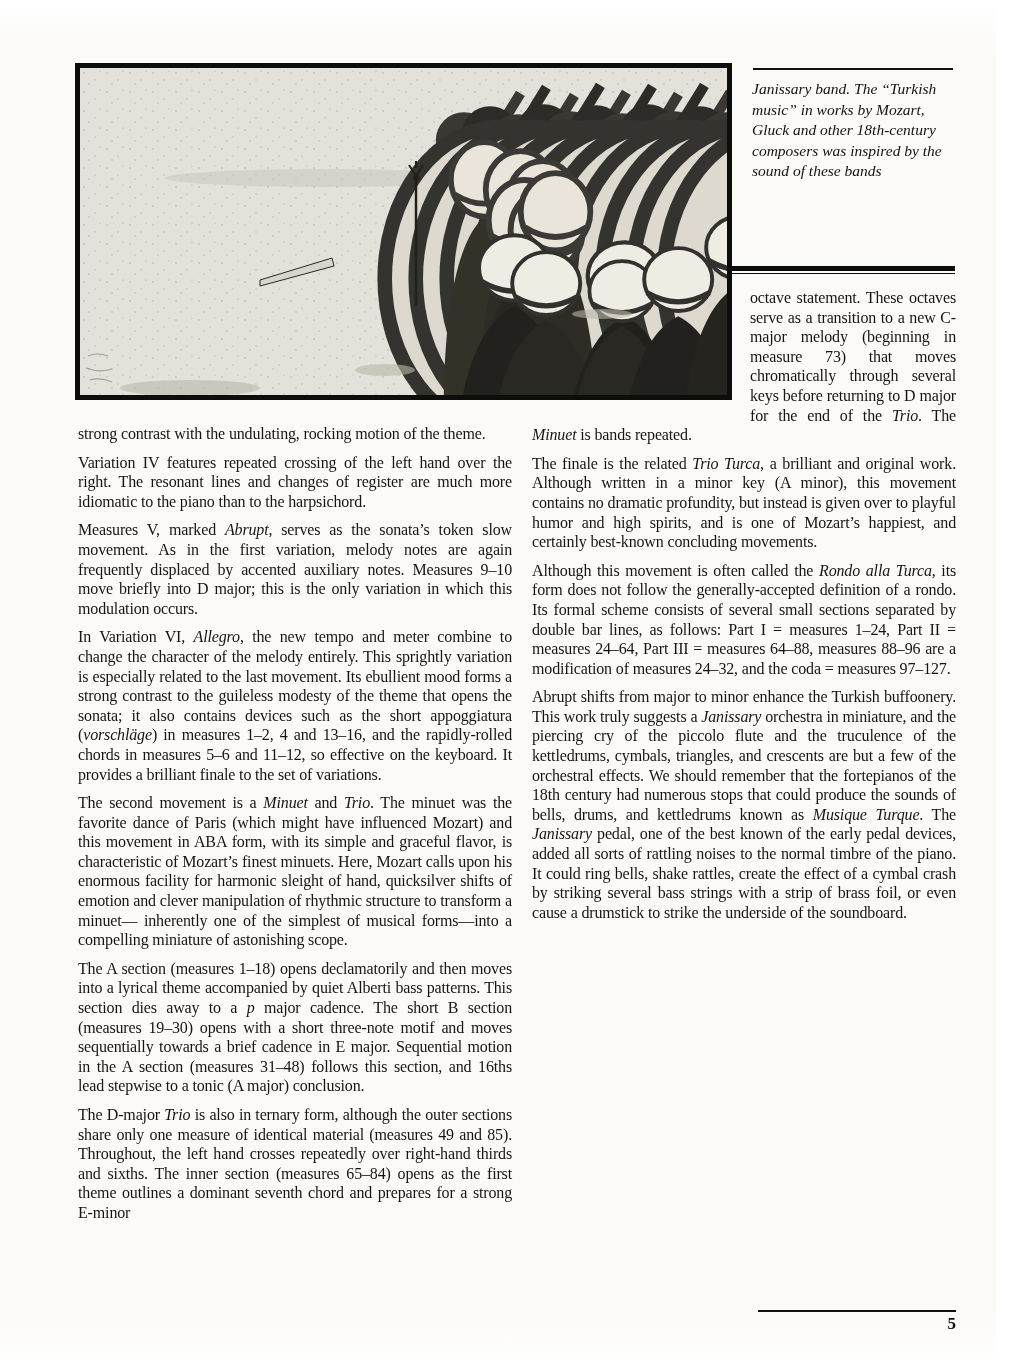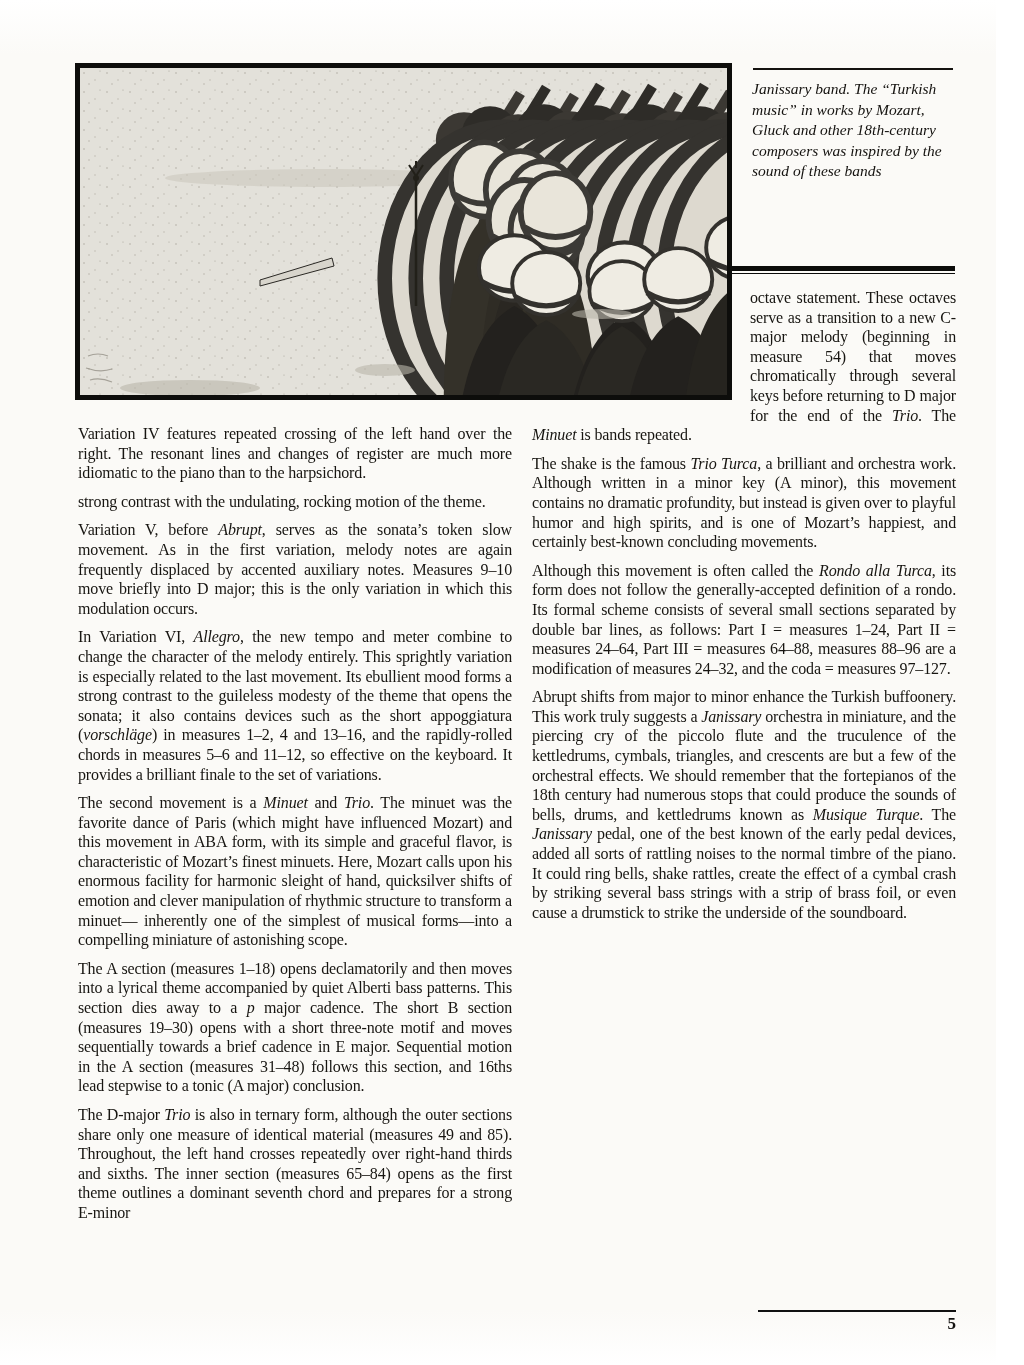--- a/index.html
+++ b/index.html
@@ -195,30 +195,30 @@
   <div class="caption-rule"></div>
   <div class="caption"><span class="it">Janissary band.  The “Turkish music” in works by Mozart, Gluck and other 18th-century composers was inspired by the sound of these bands</span></div>
 
   <div class="double-rule">
     <div class="dr-thick"></div>
     <div class="dr-thin"></div>
   </div>
 
   <div class="col col-right">
     <div class="wrap-spacer"></div>
-    <p><span>octave statement.  These octaves serve as a transition to a new C-major melody (beginning in measure 54) that moves chromatically through several keys before returning to D major for the end of the </span><span class="it">Trio</span><span>.  The </span><span class="it">Minuet</span><span> is bands repeated.</span></p>
-    <p><span>The shake is the famous </span><span class="it">Trio Turca</span><span>, a brilliant and orchestra work.  Although written in a minor key (A minor), this movement contains no dramatic profundity, but instead is given over to playful humor and high spirits, and is one of Mozart’s happiest, and certainly best-known concluding movements.</span></p>
+    <p><span>octave statement.  These octaves serve as a transition to a new C-major melody (beginning in measure 73) that moves chromatically through several keys before returning to D major for the end of the </span><span class="it">Trio</span><span>.  The </span><span class="it">Minuet</span><span> is bands repeated.</span></p>
+    <p><span>The finale is the related </span><span class="it">Trio Turca</span><span>, a brilliant and original work.  Although written in a minor key (A minor), this movement contains no dramatic profundity, but instead is given over to playful humor and high spirits, and is one of Mozart’s happiest, and certainly best-known concluding movements.</span></p>
     <p><span>Although this movement is often called the </span><span class="it">Rondo alla Turca</span><span>, its form does not follow the generally-accepted definition of a rondo.  Its formal scheme consists of several small sections separated by double bar lines, as follows:  Part I = measures 1–24, Part II = measures 24–64, Part III = measures 64–88, measures 88–96 are a modification of measures 24–32, and the coda = measures 97–127.</span></p>
     <p><span>Abrupt shifts from major to minor enhance the Turkish buffoonery.  This work truly suggests a </span><span class="it">Janissary</span><span> orchestra in miniature, and the piercing cry of the piccolo flute and the truculence of the kettledrums, cymbals, triangles, and crescents are but a few of the orchestral effects.  We should remember that the fortepianos of the 18th century had numerous stops that could produce the sounds of bells, drums, and kettledrums known as </span><span class="it">Musique Turque</span><span>.  The </span><span class="it">Janissary</span><span> pedal, one of the best known of the early pedal devices, added all sorts of rattling noises to the normal timbre of the piano.  It could ring bells, shake rattles, create the effect of a cymbal crash by striking several bass strings with a strip of brass foil, or even cause a drumstick to strike the underside of the soundboard.</span></p>
   </div>
 
   <div class="col col-left">
+    <p><span>strong contrast with the undulating, rocking motion of the theme.</span></p>
     <p><span>Variation IV features repeated crossing of the left hand over the right.  The resonant lines and changes of register are much more idiomatic to the piano than to the harpsichord.</span></p>
-    <p><span>strong contrast with the undulating, rocking motion of the theme.</span></p>
-    <p><span>Variation V, before </span><span class="it">Abrupt</span><span>, serves as the sonata’s token slow movement.  As in the first variation, melody notes are again frequently displaced by accented auxiliary notes.  Measures 9–10 move briefly into D major; this is the only variation in which this modulation occurs.</span></p>
+    <p><span>Measures V, marked </span><span class="it">Abrupt</span><span>, serves as the sonata’s token slow movement.  As in the first variation, melody notes are again frequently displaced by accented auxiliary notes.  Measures 9–10 move briefly into D major; this is the only variation in which this modulation occurs.</span></p>
     <p><span>In Variation VI, </span><span class="it">Allegro</span><span>, the new tempo and meter combine to change the character of the melody entirely.  This sprightly variation is especially related to the last movement.  Its ebullient mood forms a strong contrast to the guileless modesty of the theme that opens the sonata; it also contains devices such as the short appoggiatura (</span><span class="it">vorschläge</span><span>) in measures 1–2, 4 and 13–16, and the rapidly-rolled chords in measures 5–6 and 11–12, so effective on the keyboard.  It provides a brilliant finale to the set of variations.</span></p>
     <p><span>The second movement is a </span><span class="it">Minuet</span><span> and </span><span class="it">Trio</span><span>.  The minuet was the favorite dance of Paris (which might have influenced Mozart) and this movement in </span><span class="bd">ABA</span><span> form, with its simple and graceful flavor, is characteristic of Mozart’s finest minuets.  Here, Mozart calls upon his enormous facility for harmonic sleight of hand, quicksilver shifts of emotion and clever manipulation of rhythmic structure to transform a minuet— inherently one of the simplest of musical forms—into a compelling miniature of astonishing scope.</span></p>
     <p><span>The </span><span class="bd">A</span><span> section (measures 1–18) opens declamatorily and then moves into a lyrical theme accompanied by quiet Alberti bass patterns.  This section dies away to a </span><span class="it bd">p</span><span> major cadence.  The short </span><span class="bd">B</span><span> section (measures 19–30) opens with a short three-note motif and moves sequentially towards a brief cadence in E major.  Sequential motion in the </span><span class="bd">A</span><span> section (measures 31–48) follows this section, and 16ths lead stepwise to a tonic (A major) conclusion.</span></p>
     <p><span>The D-major </span><span class="it">Trio</span><span> is also in ternary form, although the outer sections share only one measure of identical material (measures 49 and 85).  Throughout, the left hand crosses repeatedly over right-hand thirds and sixths.  The inner section (measures 65–84) opens as the first theme outlines a dominant seventh chord and prepares for a strong E-minor</span></p>
   </div>
 
   <div class="footer-rule"></div>
   <div class="page-number">5</div>
 
 </div>

